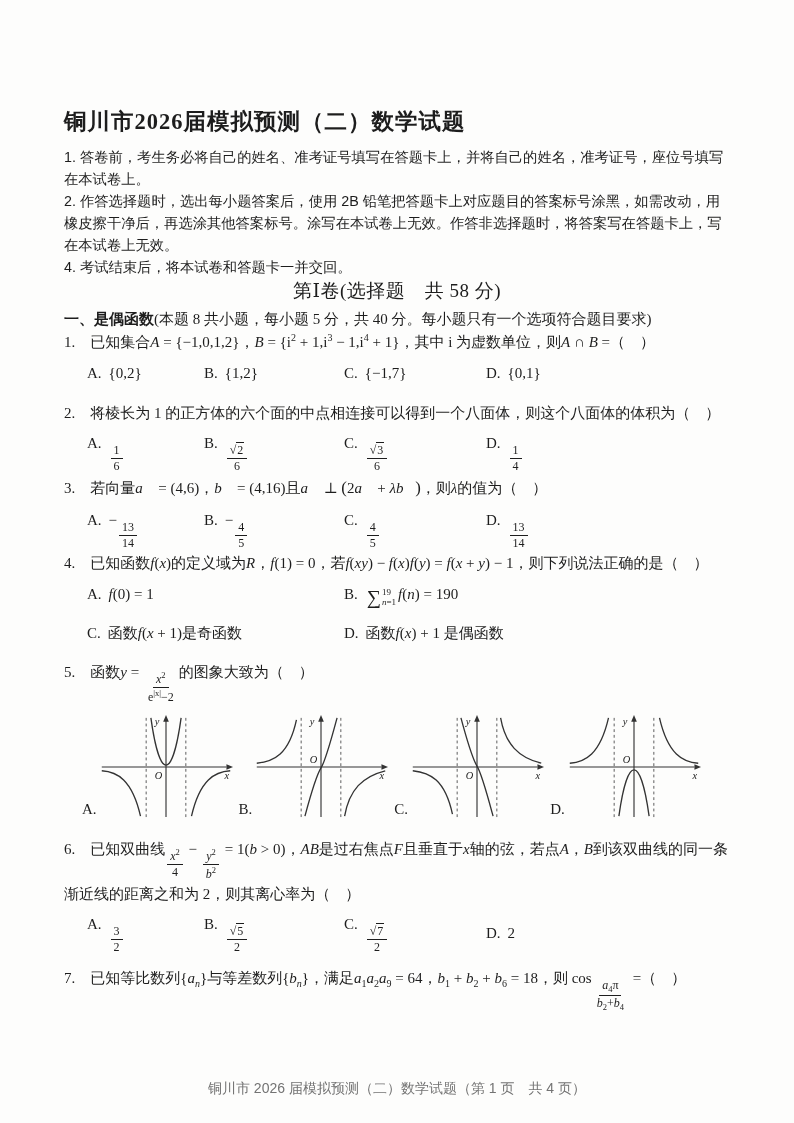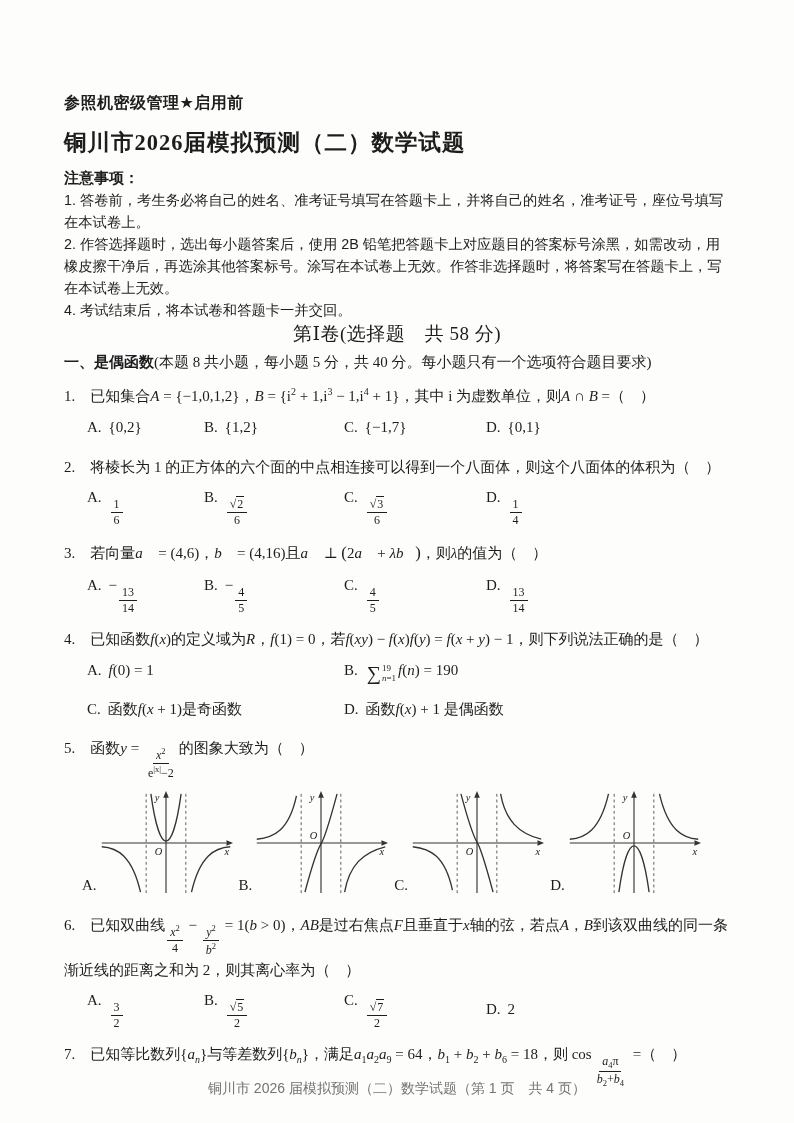--- a/index.html
+++ b/index.html
@@ -6,21 +6,21 @@
   .page{position:relative;width:794px;height:1123px;margin:0 auto;background:#fdfdfc;color:#1d1d1d;
         font-family:"Liberation Serif","DejaVu Serif",serif;overflow:hidden;}
   .inner{padding:93px 64px 0 64px;}
   .security{font-family:"Liberation Sans","DejaVu Sans",sans-serif;font-weight:bold;font-size:16px;letter-spacing:.5px;}
   .title{margin-top:13px;text-align:left;font-size:22.5px;font-weight:bold;letter-spacing:1px;}
   .notes{margin-top:9px;font-family:"Liberation Sans","DejaVu Sans",sans-serif;font-size:14.3px;line-height:22px;}
   .notes .nh{font-weight:bold;font-size:15px;}
   .sec-title{text-align:center;font-size:19px;letter-spacing:.5px;}
   .sec-sub{margin-top:6px;font-size:15px;}
   .sec-sub .b{font-family:"Liberation Sans","DejaVu Sans",sans-serif;font-weight:bold;}
-  .q{margin-top:11px;font-size:15px;line-height:1.72;}
+  .q{margin-top:0;font-size:15px;line-height:1.72;}
   .q .stem{display:block;}
   .opts{display:grid;padding-left:23px;margin-top:5px;align-items:center;}
   .opts4{grid-template-columns:117px 140px 142px 1fr;}
   .opts2{grid-template-columns:257px 1fr;row-gap:13px;}
   .opt{white-space:nowrap;}
   .olab{margin-right:7px;}
   i{font-style:italic;}
   sup{font-size:10px;}
   sub{font-size:10px;}
   
@@ -45,26 +45,24 @@
   .gtx{font-family:"Liberation Serif","DejaVu Serif",serif;font-style:italic;font-size:11px;fill:#1d1d1d;}
   .footer{position:absolute;left:0;right:0;bottom:25px;text-align:center;
           font-family:"Liberation Sans","DejaVu Sans",sans-serif;font-size:14px;color:#737373;}
 </style>
 </head>
 <body>
 
 <div class="page">
   <div class="inner">
 
-    <div class="security">参照机密级管理★启用前</div>
 
     <div class="title">铜川市2026届模拟预测（二）数学试题</div>
 
     <div class="notes">
-      <div class="nh">注意事项：</div>
       <div>1. 答卷前，考生务必将自己的姓名、准考证号填写在答题卡上，并将自己的姓名，准考证号，座位号填写在本试卷上。</div>
       <div>2. 作答选择题时，选出每小题答案后，使用 2B 铅笔把答题卡上对应题目的答案标号涂黑，如需改动，用橡皮擦干净后，再选涂其他答案标号。涂写在本试卷上无效。作答非选择题时，将答案写在答题卡上，写在本试卷上无效。</div>
       <div>4. 考试结束后，将本试卷和答题卡一并交回。</div>
     </div>
 
     <div class="sec-title">第Ⅰ卷(选择题　共 58 分)</div>
 
     <div class="sec-sub"><span class="b">一、是偶函数</span><span>(本题 8 共小题，每小题 5 分，共 40 分。每小题只有一个选项符合题目要求)</span></div>
 
     <div class="q">

